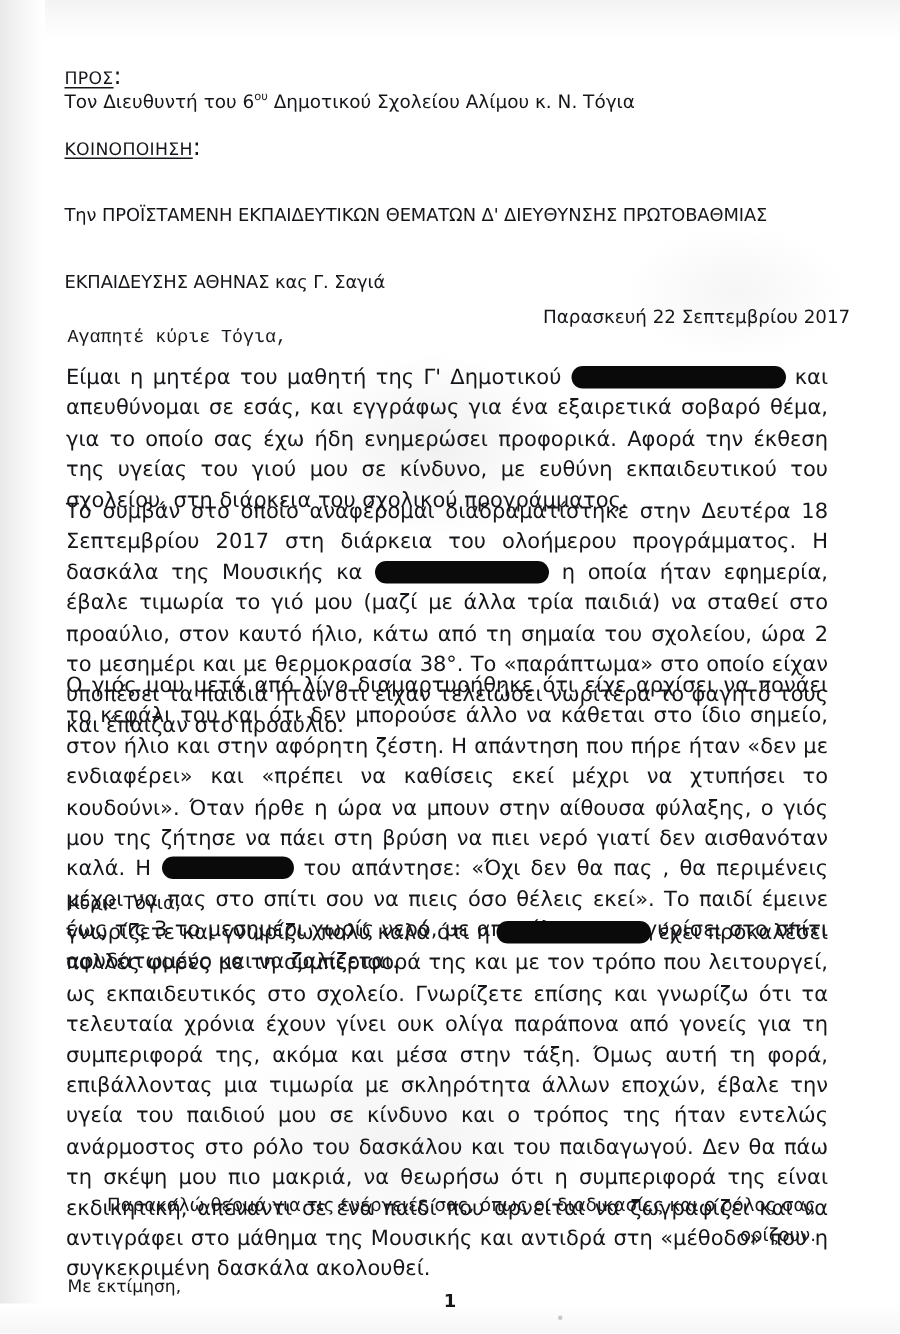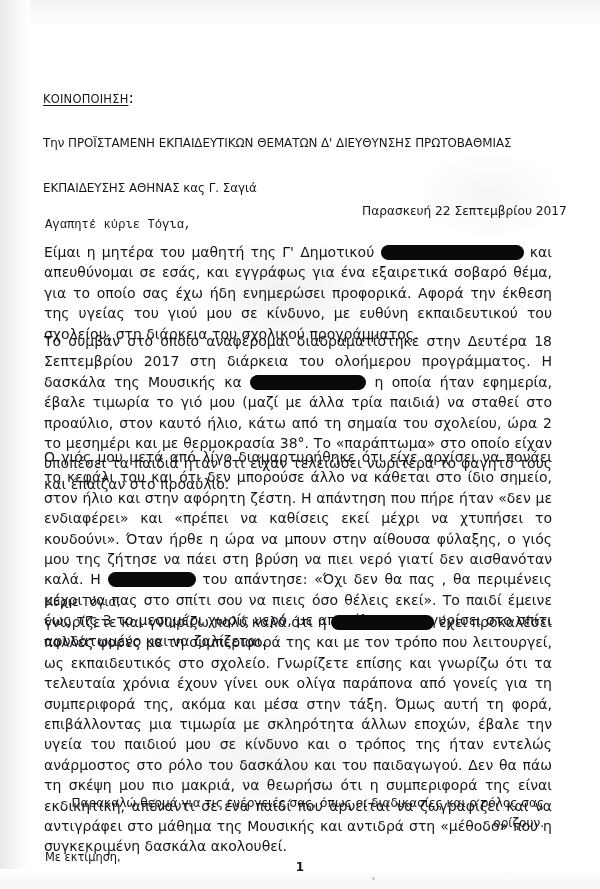--- a/index.html
+++ b/index.html
@@ -185,20 +185,24 @@
   <div id="scan-top-edge"></div>
   <div id="scan-left-edge"></div>
   <div id="scan-bottom-edge"></div>
   <div id="scan-smudge-a"></div>
   <div id="scan-smudge-b"></div>
   <div id="scan-smudge-c"></div>
 
   <div class="content">
 
     <div class="addr-block" id="to-block">
+      <div>
+        <span class="label-underlined">ΠΡΟΣ</span><span class="label-colon">:</span>
+      </div>
+      <div class="addr-line"><span>Τον Διευθυντή του 6</span><sup class="ord">ου</sup><span> Δημοτικού Σχολείου Αλίμου κ. Ν. Τόγια</span></div>
     </div>
 
     <div class="addr-block" id="cc-block">
       <div>
         <span class="label-underlined">ΚΟΙΝΟΠΟΙΗΣΗ</span><span class="label-colon">:</span>
       </div>
       <div class="addr-line caps">Την ΠΡΟΪΣΤΑΜΕΝΗ ΕΚΠΑΙΔΕΥΤΙΚΩΝ ΘΕΜΑΤΩΝ Δ' ΔΙΕΥΘΥΝΣΗΣ ΠΡΩΤΟΒΑΘΜΙΑΣ</div>
       <div class="addr-line caps">ΕΚΠΑΙΔΕΥΣΗΣ ΑΘΗΝΑΣ κας Γ. Σαγιά</div>
     </div>
 

